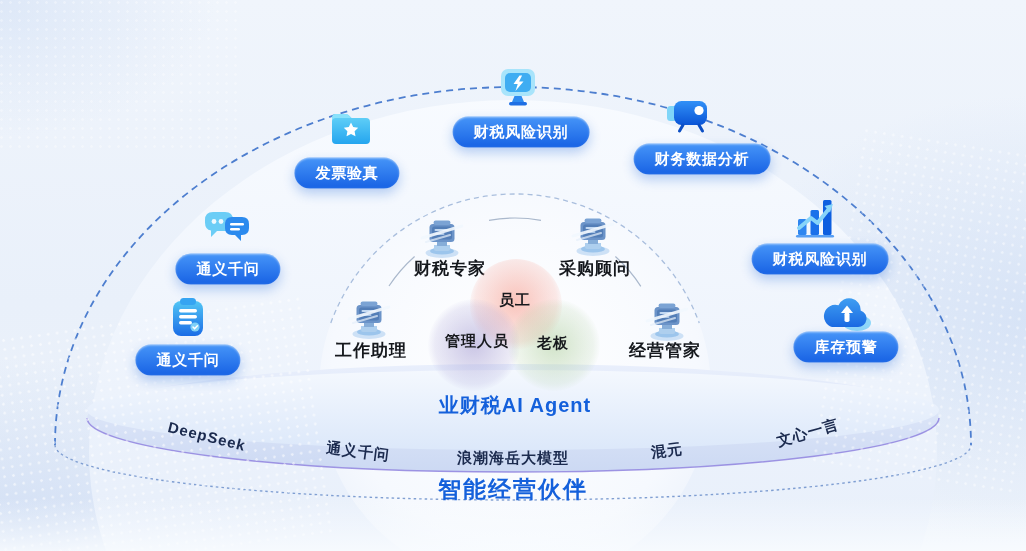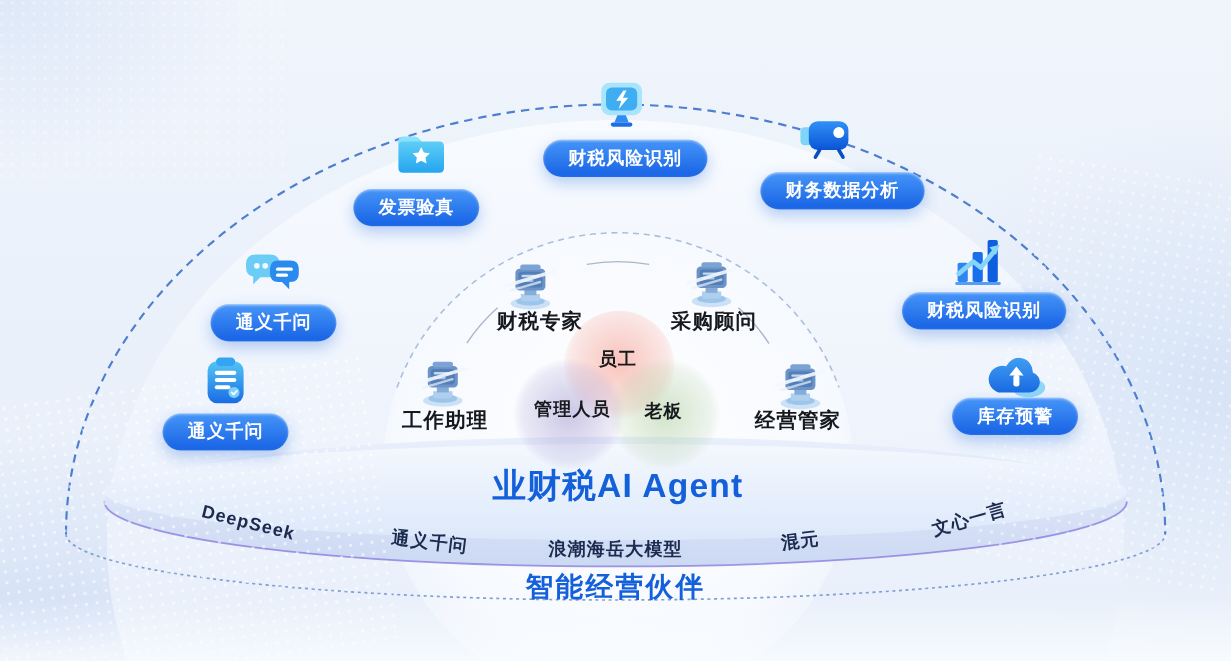--- a/index.html
+++ b/index.html
@@ -24,21 +24,21 @@
     color:#fff;font-weight:bold;font-size:15px;letter-spacing:.8px;
     padding:6px 21px;border-radius:30px;white-space:nowrap;
     box-shadow:0 5px 12px rgba(26,98,214,.30), inset 0 1px 2px rgba(255,255,255,.5);
   }
   .agent-label{position:absolute;transform:translate(-50%,-50%);font-size:17px;font-weight:bold;color:#15181d;letter-spacing:1px;white-space:nowrap;}
   .venn{position:absolute;transform:translate(-50%,-50%);width:92px;height:92px;border-radius:50%;}
   .venn.pink{background:radial-gradient(circle at 50% 46%, rgba(246,138,120,.50), rgba(246,150,135,.20) 60%, rgba(246,150,135,0) 72%);}
   .venn.purple{background:radial-gradient(circle at 50% 50%, rgba(148,138,202,.48), rgba(160,152,210,.18) 60%, rgba(160,152,210,0) 72%);}
   .venn.green{background:radial-gradient(circle at 50% 50%, rgba(150,192,128,.42), rgba(165,200,150,.16) 60%, rgba(165,200,150,0) 72%);}
   .venn-label{position:absolute;transform:translate(-50%,-50%);font-size:15px;font-weight:bold;color:#17191d;letter-spacing:1px;white-space:nowrap;}
-  .platform-title{position:absolute;transform:translate(-50%,-50%);font-size:28px;font-weight:bold;color:#1460db;letter-spacing:1px;white-space:nowrap;}
+  .platform-title{position:absolute;transform:translate(-50%,-50%);font-size:20px;font-weight:bold;color:#1460db;letter-spacing:1px;white-space:nowrap;}
   .partner-title{position:absolute;transform:translate(-50%,-50%);font-size:23px;font-weight:bold;color:#1460db;letter-spacing:2px;white-space:nowrap;}
   .model{position:absolute;font-size:15px;font-weight:bold;color:#1b2a4e;letter-spacing:1px;white-space:nowrap;}
   .icon{position:absolute;transform:translate(-50%,-50%);line-height:0;}
 </style>
 </head>
 <body>
 
 <div class="canvas">
 
   <svg style="position:absolute;width:0;height:0" aria-hidden="true">

